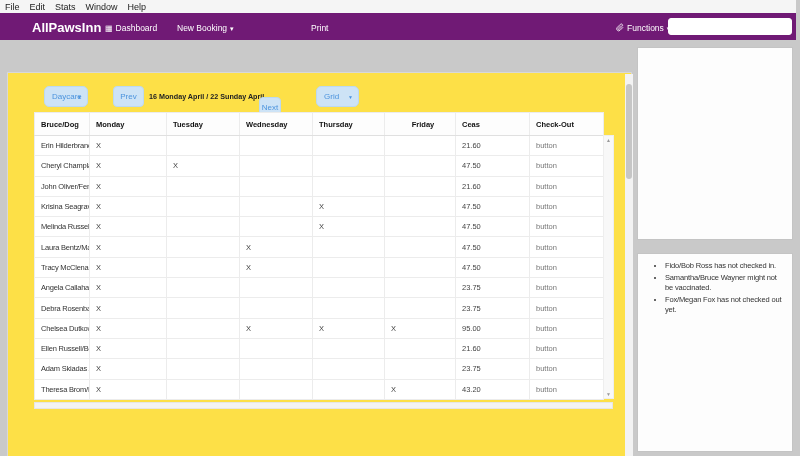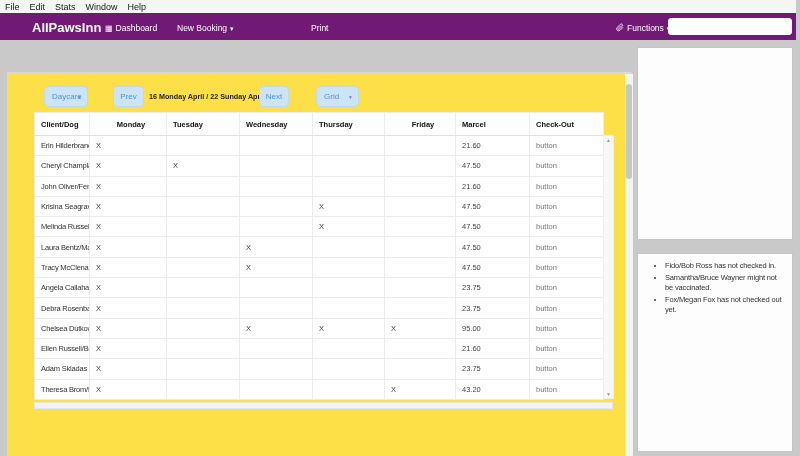--- a/index.html
+++ b/index.html
@@ -33,21 +33,21 @@
 
   
   .pill, .btn { position:absolute; height:21px; background:#cde3f6; border:1px solid #bcd9f0;
                 color:#4b93dd; font-size:8px; display:flex; align-items:center; cursor:pointer; }
   .pill { border-radius:5px; padding-left:7px; }
   .pill .sel-caret { position:absolute; right:5px; font-size:5px; }
   .btn { border-radius:4px; justify-content:center; }
   #sel-daycare { left:36px; top:13px; width:44px; }
   #btn-prev { left:105px; top:13px; width:31px; }
   .date-range { position:absolute; left:141px; top:19px; font-size:7.2px; font-weight:700; color:#222; white-space:nowrap; }
-  #btn-next { left:251px; top:13px; width:30px; }
+  #btn-next { left:251px; top:24px; width:22px; }
   #sel-grid { left:308px; top:13px; width:43px; }
 
   
   .tbl-wrap { position:absolute; left:26px; top:39px; }
   table { border-collapse:collapse; table-layout:fixed; width:569px; background:#fff; }
   th, td { border:1px solid #ececec; overflow:hidden; white-space:nowrap; padding:0 0 0 6px; text-align:left; }
   thead th { height:23px; font-size:7.5px; font-weight:700; color:#111; background:#fdfdfd; border-bottom:1px solid #e0e0e0; }
   tbody td { height:20.3px; font-size:7.5px; color:#444; }
   td.cell-client { color:#333; letter-spacing:-0.2px; }
   td.cell-checkout { color:#777; cursor:pointer; }
@@ -106,27 +106,27 @@
   <div class="btn" id="btn-next">Next</div>
   <div class="pill" id="sel-grid">
       <span>Grid</span>
       <span class="sel-caret">▼</span>
     </div>
 
   <div class="tbl-wrap">
     <table>
       <thead>
           <tr>
-            <th style="width: 55px;">Client/Dog</th>
-            <th style="width: 77px; text-align: center;">Monday</th>
+            <th style="width: 55px;">Bruce/Dog</th>
+            <th style="width: 77px;">Monday</th>
             <th style="width: 73px;">Tuesday</th>
             <th style="width: 73px;">Wednesday</th>
             <th style="width: 72px;">Thursday</th>
             <th style="width: 71px; text-align: center;">Friday</th>
-            <th style="width: 74px;">Marcel</th>
+            <th style="width: 74px;">Ceas</th>
             <th style="width: 74px;">Check-Out</th>
           </tr>
         </thead>
       <tbody>
           <tr>
             <td class="cell-client">Erin Hilderbrand/Madch</td>
             <td class="cell-day">X</td>
             <td class="cell-day"></td>
             <td class="cell-day"></td>
             <td class="cell-day"></td>

